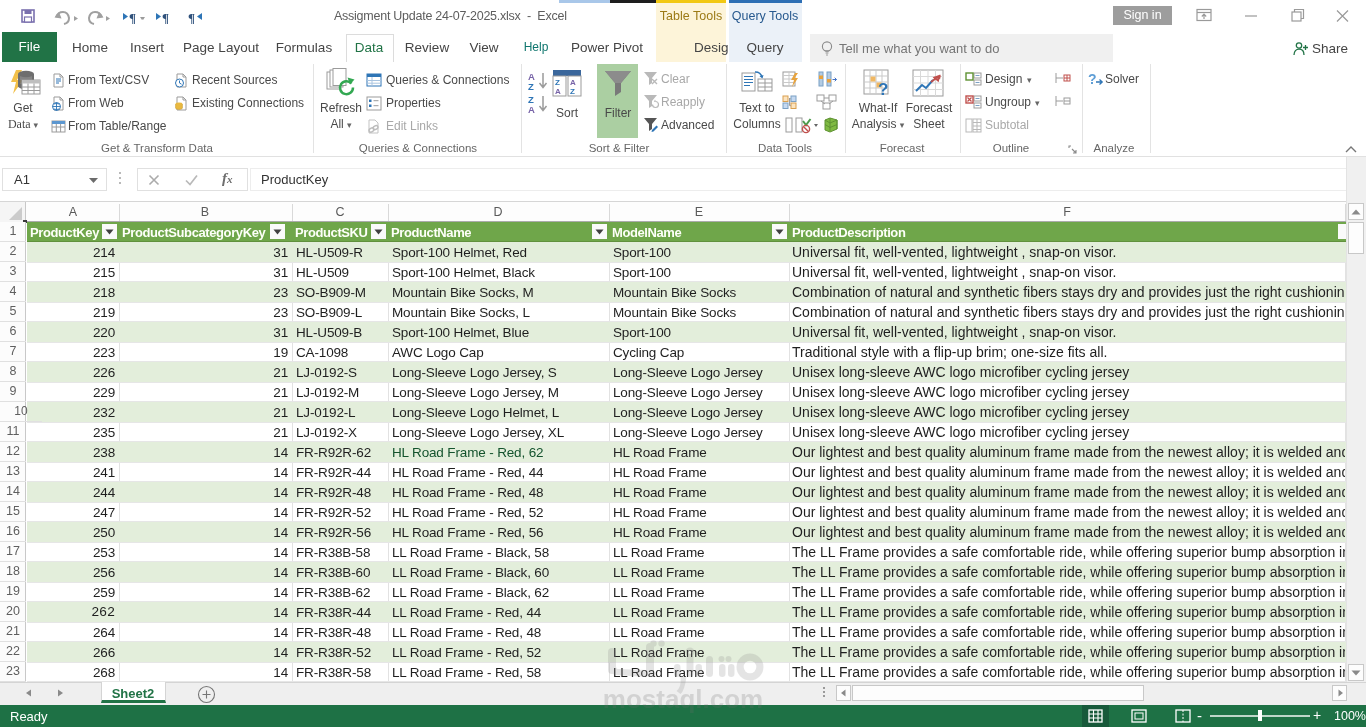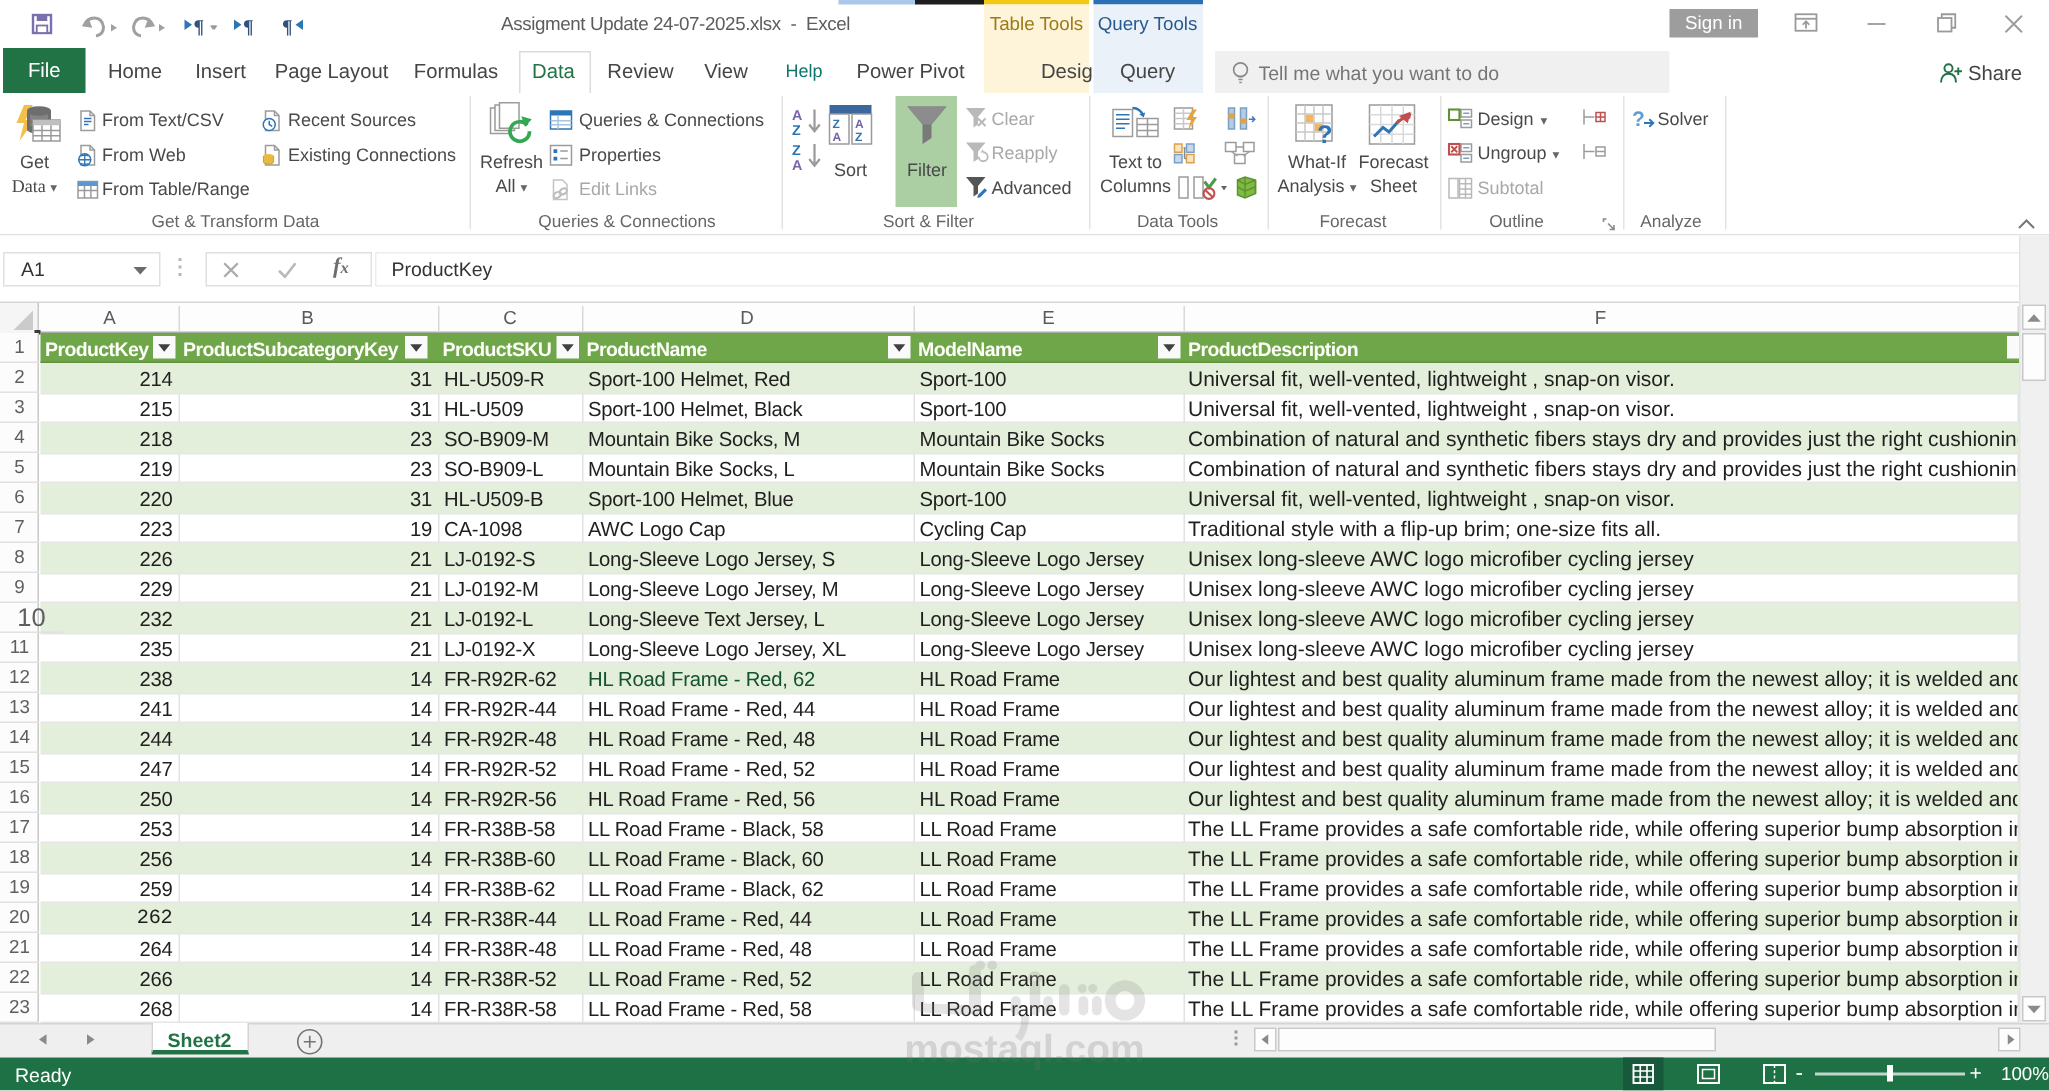--- a/index.html
+++ b/index.html
@@ -495,21 +495,21 @@
 <div class="tx" style="left:115px;top:385px;transform:translateX(-100%);font-size:13.5px;letter-spacing:-0.15px;color:#1F1F1F;">229</div>
 <div class="tx" style="left:288px;top:385px;transform:translateX(-100%);font-size:13.5px;letter-spacing:-0.15px;color:#1F1F1F;">21</div>
 <div class="tx" style="left:296px;top:385px;font-size:13.5px;letter-spacing:-0.15px;color:#1F1F1F;">LJ-0192-M</div>
 <div class="tx" style="left:392px;top:385px;font-size:13.5px;letter-spacing:-0.15px;color:#1F1F1F;">Long-Sleeve Logo Jersey, M</div>
 <div class="tx" style="left:613px;top:385px;font-size:13.5px;letter-spacing:-0.15px;color:#1F1F1F;">Long-Sleeve Logo Jersey</div>
 <div class="ab" style="left:792px;top:384px;width:553px;height:18px;overflow:hidden;white-space:nowrap;font-size:14px;letter-spacing:0;color:#1F1F1F;">Unisex long-sleeve AWC logo microfiber cycling jersey</div>
 <div class="ab" style="left:27px;top:402px;width:1319px;height:20px;background:#E3EEDB;"></div>
 <div class="tx" style="left:115px;top:405px;transform:translateX(-100%);font-size:13.5px;letter-spacing:-0.15px;color:#1F1F1F;">232</div>
 <div class="tx" style="left:288px;top:405px;transform:translateX(-100%);font-size:13.5px;letter-spacing:-0.15px;color:#1F1F1F;">21</div>
 <div class="tx" style="left:296px;top:405px;font-size:13.5px;letter-spacing:-0.15px;color:#1F1F1F;">LJ-0192-L</div>
-<div class="tx" style="left:392px;top:405px;font-size:13.5px;letter-spacing:-0.15px;color:#1F1F1F;">Long-Sleeve Text Jersey, L</div>
+<div class="tx" style="left:392px;top:405px;font-size:13.5px;letter-spacing:-0.15px;color:#1F1F1F;">Long-Sleeve Logo Helmet, L</div>
 <div class="tx" style="left:613px;top:405px;font-size:13.5px;letter-spacing:-0.15px;color:#1F1F1F;">Long-Sleeve Logo Jersey</div>
 <div class="ab" style="left:792px;top:404px;width:553px;height:18px;overflow:hidden;white-space:nowrap;font-size:14px;letter-spacing:0;color:#1F1F1F;">Unisex long-sleeve AWC logo microfiber cycling jersey</div>
 <div class="ab" style="left:27px;top:422px;width:1319px;height:20px;background:#FFFFFF;"></div>
 <div class="ab" style="left:119px;top:422px;width:1px;height:20px;background:#E2E2E2;"></div>
 <div class="ab" style="left:292px;top:422px;width:1px;height:20px;background:#E2E2E2;"></div>
 <div class="ab" style="left:388px;top:422px;width:1px;height:20px;background:#E2E2E2;"></div>
 <div class="ab" style="left:609px;top:422px;width:1px;height:20px;background:#E2E2E2;"></div>
 <div class="ab" style="left:789px;top:422px;width:1px;height:20px;background:#E2E2E2;"></div>
 <div class="ab" style="left:1345px;top:422px;width:1px;height:20px;background:#E2E2E2;"></div>
 <div class="ab" style="left:27px;top:422px;width:1319px;height:1px;background:#E6E6E6;"></div>
@@ -655,21 +655,21 @@
 <div class="ab" style="left:0;top:222px;width:26px;height:460px;background:#FCFCFC;border-right:1px solid #C8C8C8;"></div>
 <div class="ab" style="left:0;top:222px;width:26px;height:20px;border-bottom:1px solid #E0E0E0;font-size:12.5px;color:#5F5F5F;text-align:center;line-height:19px;">1</div>
 <div class="ab" style="left:0;top:242px;width:26px;height:20px;border-bottom:1px solid #E0E0E0;font-size:12.5px;color:#5F5F5F;text-align:center;line-height:19px;">2</div>
 <div class="ab" style="left:0;top:262px;width:26px;height:20px;border-bottom:1px solid #E0E0E0;font-size:12.5px;color:#5F5F5F;text-align:center;line-height:19px;">3</div>
 <div class="ab" style="left:0;top:282px;width:26px;height:20px;border-bottom:1px solid #E0E0E0;font-size:12.5px;color:#5F5F5F;text-align:center;line-height:19px;">4</div>
 <div class="ab" style="left:0;top:302px;width:26px;height:20px;border-bottom:1px solid #E0E0E0;font-size:12.5px;color:#5F5F5F;text-align:center;line-height:19px;">5</div>
 <div class="ab" style="left:0;top:322px;width:26px;height:20px;border-bottom:1px solid #E0E0E0;font-size:12.5px;color:#5F5F5F;text-align:center;line-height:19px;">6</div>
 <div class="ab" style="left:0;top:342px;width:26px;height:20px;border-bottom:1px solid #E0E0E0;font-size:12.5px;color:#5F5F5F;text-align:center;line-height:19px;">7</div>
 <div class="ab" style="left:0;top:362px;width:26px;height:20px;border-bottom:1px solid #E0E0E0;font-size:12.5px;color:#5F5F5F;text-align:center;line-height:19px;">8</div>
 <div class="ab" style="left:0;top:382px;width:26px;height:20px;border-bottom:1px solid #E0E0E0;font-size:12.5px;color:#5F5F5F;text-align:center;line-height:19px;">9</div>
-<div class="ab" style="left:0;top:402px;width:42px;height:20px;border-bottom:1px solid #E0E0E0;font-size:17px;color:#5F5F5F;text-align:center;line-height:19px;">10</div>
+<div class="ab" style="left:0;top:402px;width:42px;height:20px;border-bottom:1px solid #E0E0E0;font-size:12px;color:#5F5F5F;text-align:center;line-height:19px;">10</div>
 <div class="ab" style="left:0;top:422px;width:26px;height:20px;border-bottom:1px solid #E0E0E0;font-size:12.5px;color:#5F5F5F;text-align:center;line-height:19px;">11</div>
 <div class="ab" style="left:0;top:442px;width:26px;height:20px;border-bottom:1px solid #E0E0E0;font-size:12.5px;color:#5F5F5F;text-align:center;line-height:19px;">12</div>
 <div class="ab" style="left:0;top:462px;width:26px;height:20px;border-bottom:1px solid #E0E0E0;font-size:12.5px;color:#5F5F5F;text-align:center;line-height:19px;">13</div>
 <div class="ab" style="left:0;top:482px;width:26px;height:20px;border-bottom:1px solid #E0E0E0;font-size:12.5px;color:#5F5F5F;text-align:center;line-height:19px;">14</div>
 <div class="ab" style="left:0;top:502px;width:26px;height:20px;border-bottom:1px solid #E0E0E0;font-size:12.5px;color:#5F5F5F;text-align:center;line-height:19px;">15</div>
 <div class="ab" style="left:0;top:522px;width:26px;height:20px;border-bottom:1px solid #E0E0E0;font-size:12.5px;color:#5F5F5F;text-align:center;line-height:19px;">16</div>
 <div class="ab" style="left:0;top:542px;width:26px;height:20px;border-bottom:1px solid #E0E0E0;font-size:12.5px;color:#5F5F5F;text-align:center;line-height:19px;">17</div>
 <div class="ab" style="left:0;top:562px;width:26px;height:20px;border-bottom:1px solid #E0E0E0;font-size:12.5px;color:#5F5F5F;text-align:center;line-height:19px;">18</div>
 <div class="ab" style="left:0;top:582px;width:26px;height:20px;border-bottom:1px solid #E0E0E0;font-size:12.5px;color:#5F5F5F;text-align:center;line-height:19px;">19</div>
 <div class="ab" style="left:0;top:602px;width:26px;height:20px;border-bottom:1px solid #E0E0E0;font-size:12.5px;color:#5F5F5F;text-align:center;line-height:19px;">20</div>

